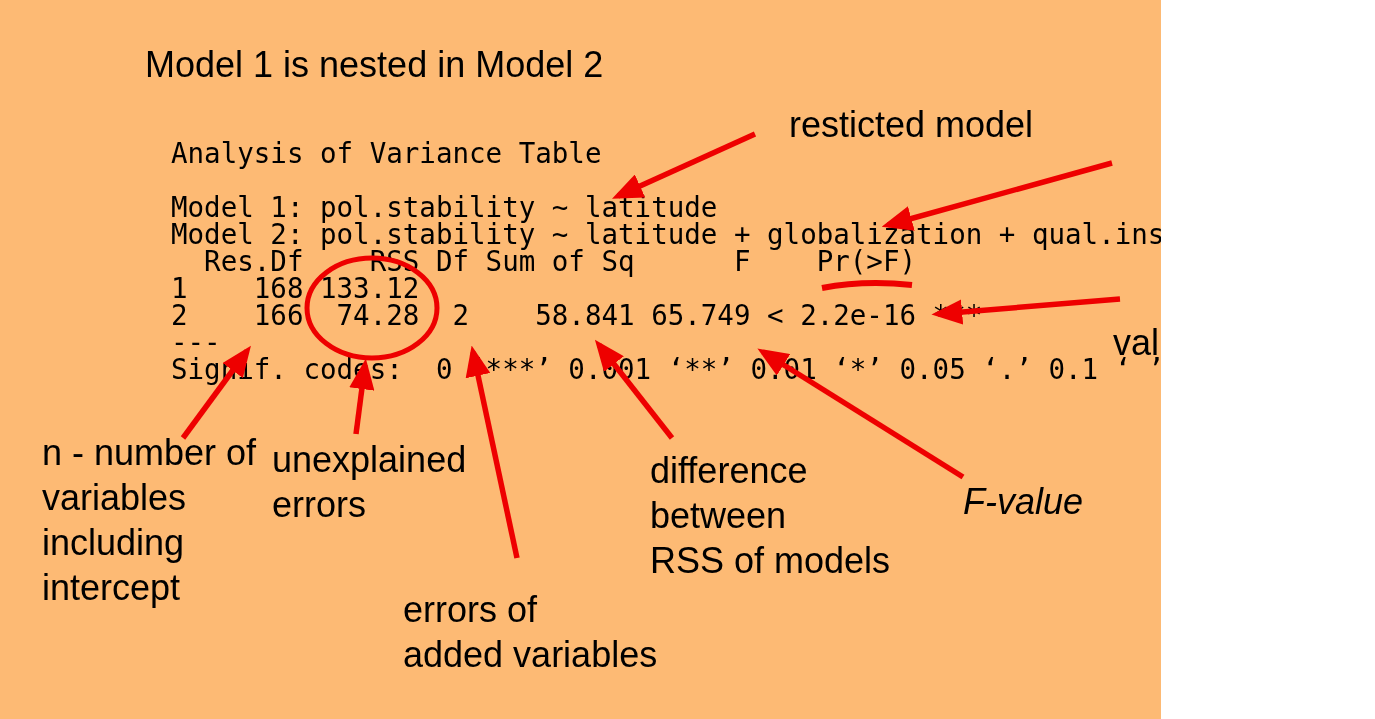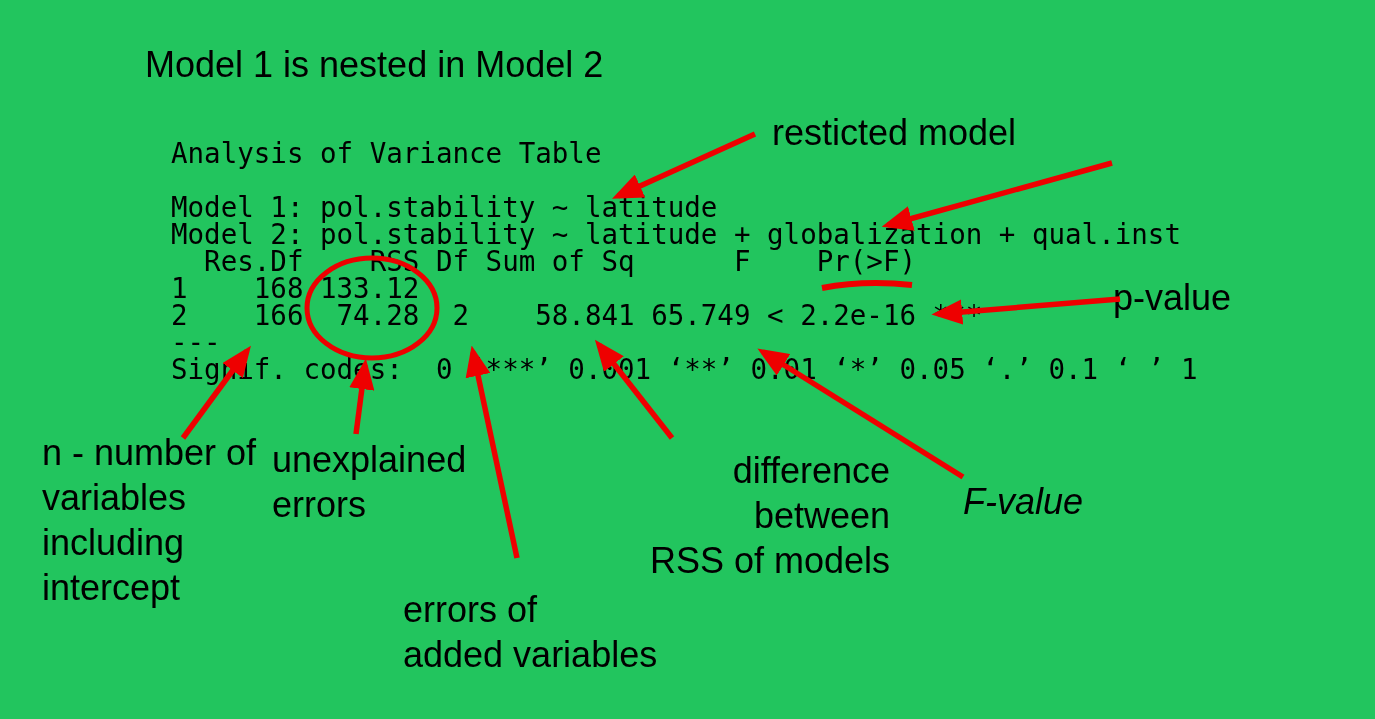--- a/index.html
+++ b/index.html
@@ -1,20 +1,20 @@
 <!DOCTYPE html>
 <html><head>
 <meta charset="utf-8">
 <style>
   html, body { margin: 0; padding: 0; background: #ffffff; }
   #canvas {
     position: relative;
-    width: 1375px;
+    width: 1161px;
     height: 719px;
-    background: #22c55e;
+    background: #fdba74;
     overflow: hidden;
     font-family: "Liberation Sans", sans-serif;
     color: #000000;
   }
   .title {
     position: absolute;
     left: 145px;
     top: 42px;
     font-size: 36px;
     line-height: 45px;
@@ -33,27 +33,27 @@
     color: #000000;
     white-space: pre;
   }
   .note {
     position: absolute;
     font-size: 36px;
     line-height: 45px;
     color: #000000;
     white-space: pre-line;
   }
-  #note-restricted   { left: 772px;  top: 102px; margin-top: 8px; }
+  #note-restricted   { left: 789px;  top: 102px; }
   #note-unrestricted { left: 1140px; top: 134px; }
   #note-pvalue       { left: 1113px; top: 275px; text-align: right; }
   #note-nnumber      { left: 42px;   top: 430px; }
   #note-unexplained  { left: 272px;  top: 437px; }
   #note-added        { left: 403px;  top: 587px; }
-  #note-difference   { left: 650px;  top: 448px; text-align: right; }
+  #note-difference   { left: 650px;  top: 448px; }
   #note-fvalue       { left: 963px;  top: 479px; font-style: italic; }
   .overlay {
     position: absolute;
     left: 0; top: 0;
     width: 1375px;
     height: 719px;
     pointer-events: none;
   }
 </style>
 </head>

